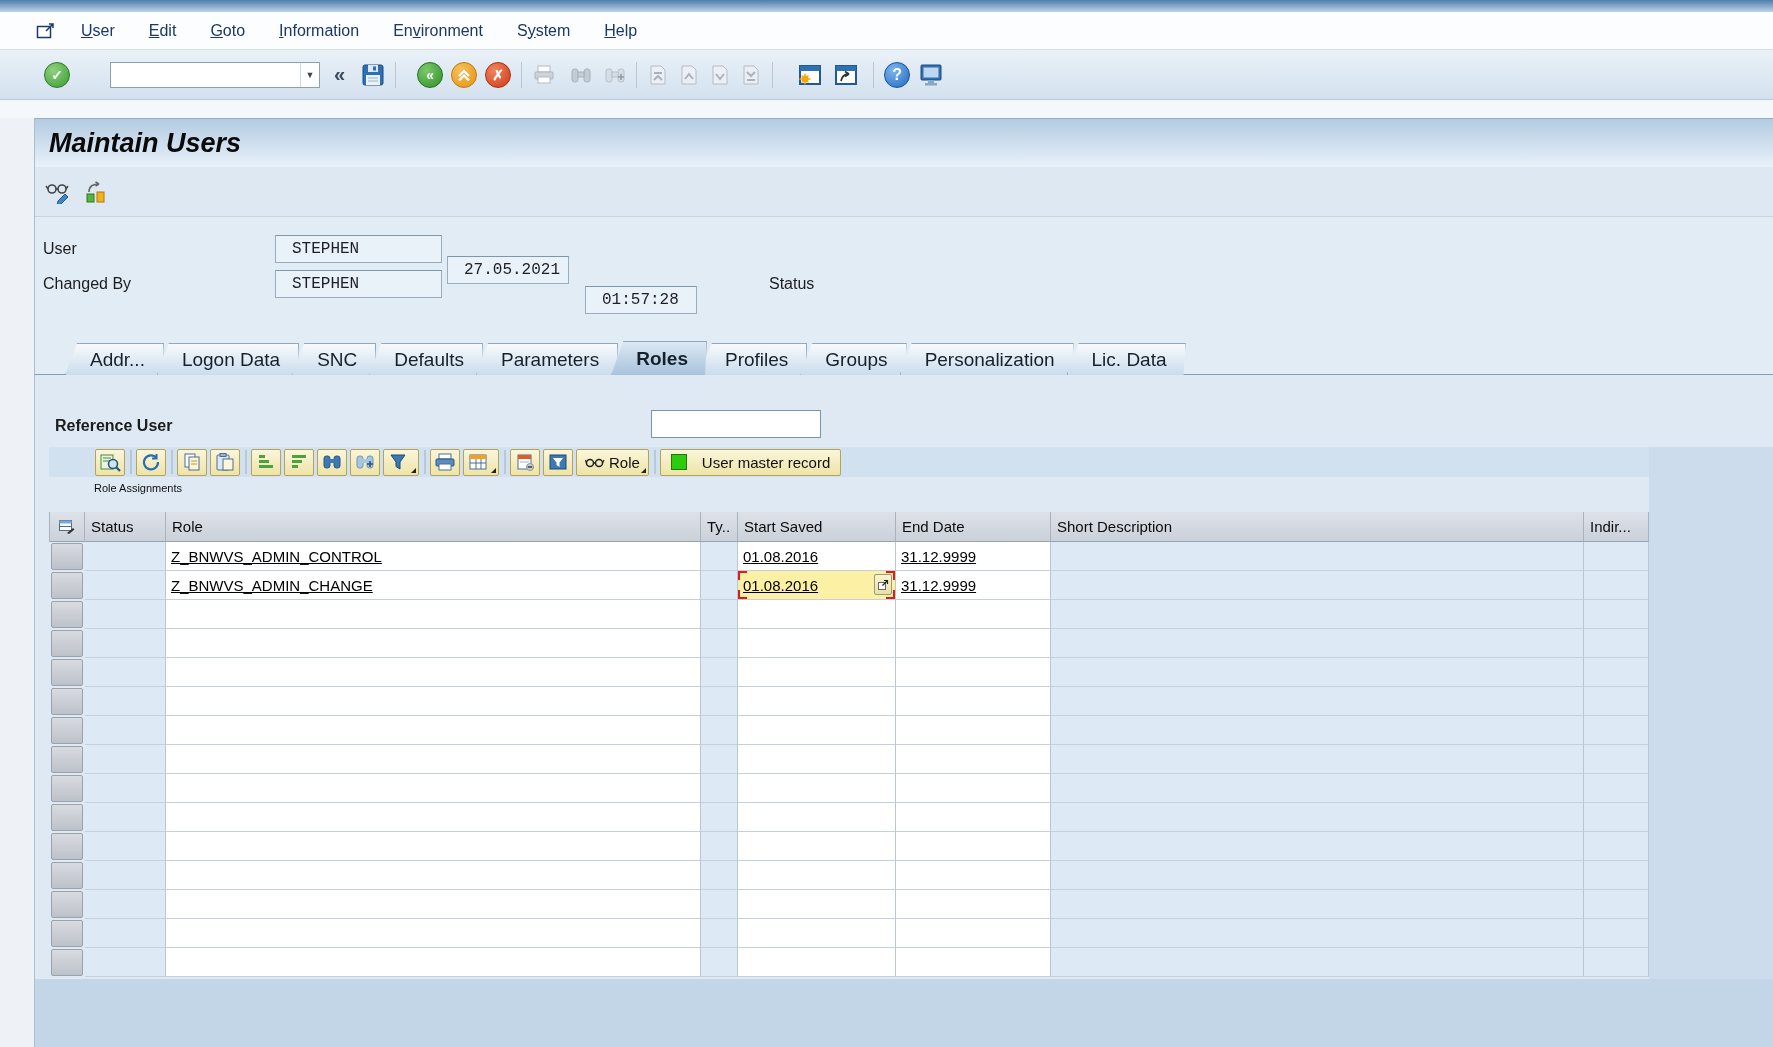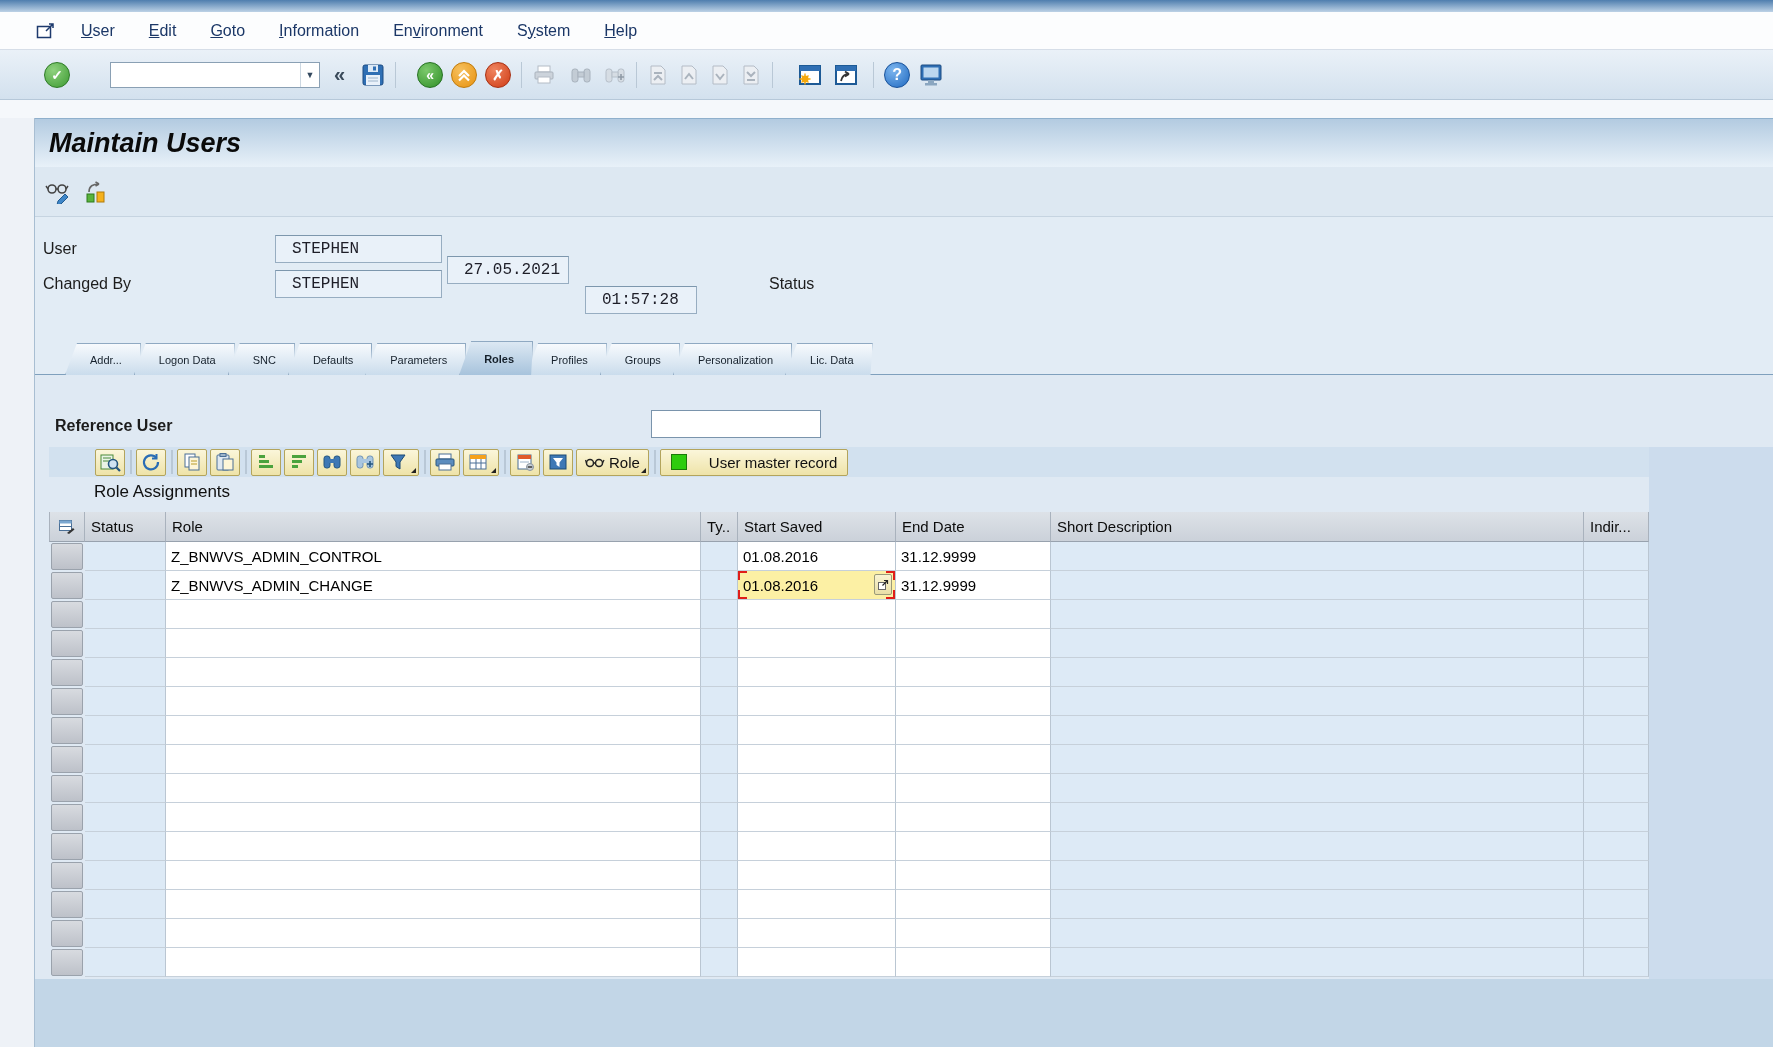--- a/index.html
+++ b/index.html
@@ -41,21 +41,21 @@
          border-bottom:1px solid #c6d4e1;box-sizing:border-box;display:flex;align-items:center;padding-left:10px;}
   #apptb .ticon{margin-right:12px;}
   
   .flabel{position:absolute;font-size:16px;color:#1c1c1c;}
   .dfield{position:absolute;height:28px;background:#e9f1f9;border:1px solid #97adc1;border-top-color:#7d97ad;
           box-sizing:border-box;font-family:"Liberation Mono",monospace;font-size:16px;color:#1e1e28;
           display:flex;align-items:center;padding-left:16px;white-space:nowrap;overflow:hidden;}
   
   #tabsrow{position:absolute;left:30px;top:224px;height:33px;display:flex;align-items:flex-end;z-index:2;}
   .tab{position:relative;height:32px;padding:0 18px 0 24px;display:flex;align-items:center;
-       font-size:11px;color:#16212c;background:linear-gradient(#f7fafd,#cadcec);
+       font-size:19px;color:#16212c;background:linear-gradient(#f7fafd,#cadcec);
        border:1px solid #8fa9c2;border-bottom:none;box-sizing:border-box;
        clip-path:polygon(12px 0,100% 0,calc(100% - 2px) 100%,0 100%);margin-right:-7px;cursor:default;}
   .tab.active{background:linear-gradient(#dce8f3,#a7c3dc);font-weight:bold;z-index:3;height:34px;}
   #content{position:absolute;left:0;top:256px;width:100%;bottom:0;background:#dfe9f3;
            border-top:1px solid #7fa0bd;box-sizing:border-box;}
   #rightband{position:absolute;left:1614px;top:329px;width:125px;height:532px;background:#ccdced;}
   #bottomstrip{position:absolute;left:0;top:861px;width:100%;bottom:0;background:#c2d6e7;}
   
   #refinput{position:absolute;left:616px;top:292px;width:170px;height:28px;background:#fff;
             border:1px solid #7a94ac;box-sizing:border-box;font-size:15px;padding:0 5px;outline:none;}
@@ -67,33 +67,33 @@
         box-sizing:border-box;position:relative;cursor:default;}
   .abtn.has-menu{min-width:36px;padding-right:7px;}
   .abtn.has-menu::after{content:"";position:absolute;right:2px;bottom:2px;width:0;height:0;
         border-left:5px solid transparent;border-bottom:5px solid #222;}
   .asep{width:2px;height:24px;background:#b9c8d6;margin:0 4px 0 2px;}
   .abtn .lbl{font-size:15px;color:#111;margin-left:4px;white-space:nowrap;}
   #btn-umr{padding:0 10px;}
   #btn-umr .greensq{width:14px;height:14px;background:#2ecc0e;border:1px solid #1c7a08;margin-right:7px;}
   #btn-role{padding:0 8px;}
   
-  #sectitle{position:absolute;left:59px;top:364px;font-size:17px;color:#101010;}
+  #sectitle{position:absolute;left:59px;top:364px;font-size:11px;color:#101010;}
   #roletable{position:absolute;left:14px;top:394px;width:1600px;}
   .thead,.trow{display:grid;grid-template-columns:36px 81px 535px 37px 158px 155px 533px 65px;}
   .thead{height:30px;}
   .trow{height:29px;}
   .hcell{background:linear-gradient(#dde2e8,#cbd1d9);border-right:1px solid #a9b2bd;border-bottom:1px solid #98a2ae;
          font-size:15px;color:#0c0c0c;display:flex;align-items:center;padding:0 6px;box-sizing:border-box;
          white-space:nowrap;overflow:hidden;}
   .hcell:first-child{justify-content:center;padding:0;border-left:1px solid #a9b2bd;}
   .cell{border-right:1px solid #bac6d2;border-bottom:1px solid #c6d0da;font-size:15px;color:#000;
         display:flex;align-items:center;padding:0 5px;box-sizing:border-box;white-space:nowrap;
         overflow:hidden;position:relative;}
-  .cell.ed{background:#fff;}
+  .cell.ed{background:#fff;text-decoration:underline;}
   .cell.ro{background:#ddeaf6;}
   .cell.sel{background:linear-gradient(#d8dbe0,#bdc1c9);border:1px solid #9aa2ac;border-radius:2px;
             margin:1px 2px;padding:0;}
   .cell.selected{background:#fcf0a4;}
   .corner{position:absolute;width:7px;height:7px;border:0 solid #e01d18;}
   .corner.c1{left:0;top:0;border-left-width:2px;border-top-width:2px;}
   .corner.c2{right:0;top:0;border-right-width:2px;border-top-width:2px;}
   .corner.c3{left:0;bottom:0;border-left-width:2px;border-bottom-width:2px;}
   .corner.c4{right:0;bottom:0;border-right-width:2px;border-bottom-width:2px;}
   .f4btn{position:absolute;right:3px;top:3px;width:18px;height:21px;
@@ -382,21 +382,21 @@
         <svg width="20" height="14" viewBox="0 0 20 14">
             <circle cx="5" cy="8" r="3.5" fill="none" stroke="#222" stroke-width="1.5"></circle>
             <circle cx="14" cy="8" r="3.5" fill="none" stroke="#222" stroke-width="1.5"></circle>
             <path d="M8.5 8 h2 M1.5 8 l-1 -3 M17.5 8 l1.5 -3" stroke="#222" stroke-width="1.3" fill="none"></path>
           </svg>
         <span class="lbl">Role</span>
       </span>
       <span class="asep"></span>
       <span class="abtn" id="btn-umr">
         <span class="greensq"></span>
-        <span class="lbl" style="margin-left:15px">User master record</span>
+        <span class="lbl" style="margin-left:8px">User master record</span>
       </span>
     </div>
 
     <span id="sectitle">Role Assignments</span>
 
     <div id="roletable">
       <div class="thead">
         <div class="hcell">
           <svg width="18" height="16" viewBox="0 0 18 16">
               <rect x="1.5" y="1.5" width="12" height="10" fill="#fff" stroke="#4a6f96"></rect>

